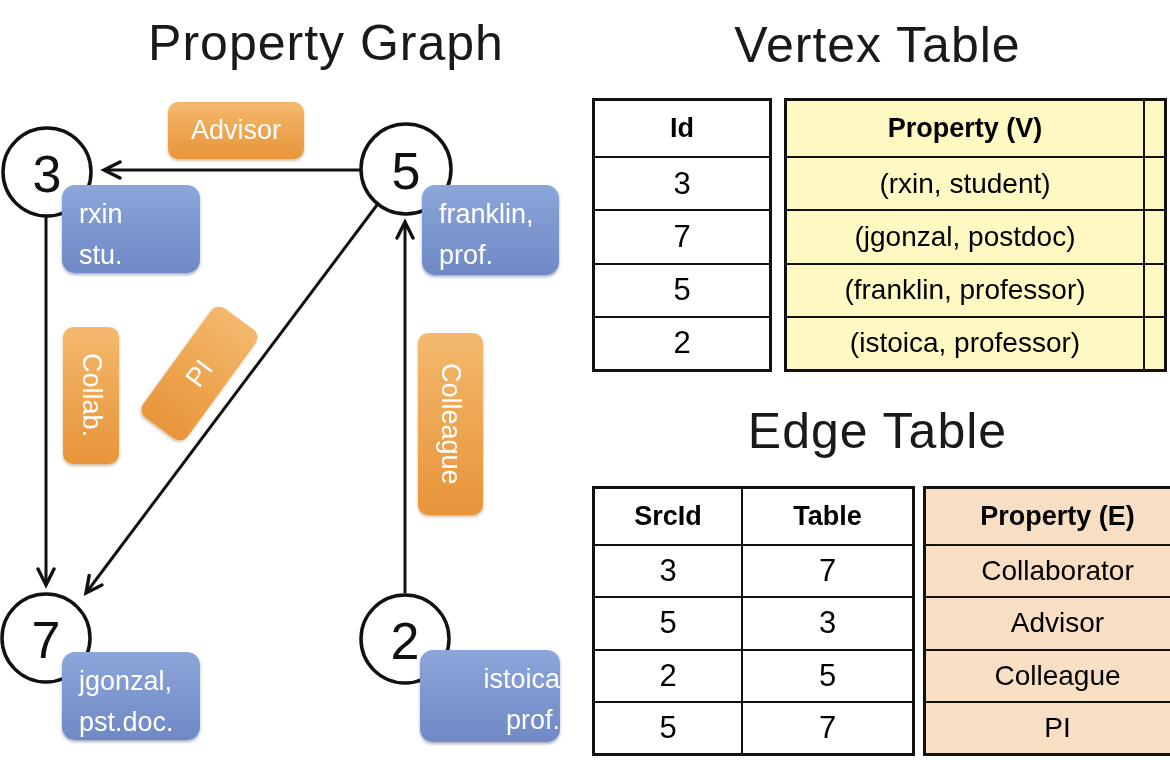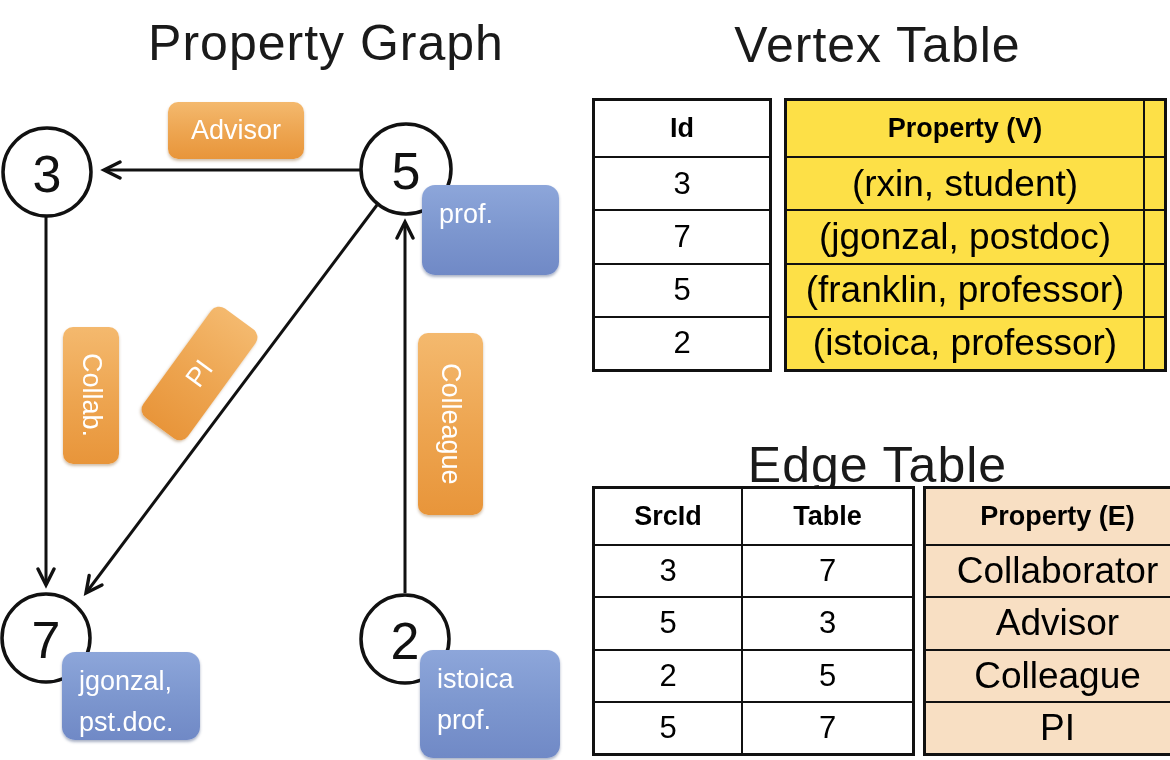--- a/index.html
+++ b/index.html
@@ -3,21 +3,21 @@
 <meta charset="utf-8">
 <style>
   html,body{margin:0;padding:0;background:#fff;}
   .canvas{
     position:relative;width:1170px;height:760px;background:#fff;overflow:hidden;
     font-family:"Liberation Sans","DejaVu Sans",sans-serif;color:#000;
   }
   .title{position:absolute;text-align:center;font-size:50px;letter-spacing:1px;color:#1a1a1a;white-space:nowrap;}
   .title-left{left:0;top:14px;width:580px;padding-left:36px;}
   .title-vertex{left:585px;top:16px;width:585px;}
-  .title-edge{left:585px;top:402px;width:585px;margin-top:34px;}
+  .title-edge{left:585px;top:402px;width:585px;}
 
   .graph-svg{position:absolute;left:0;top:0;z-index:1;}
   .node-num{font-family:"Liberation Sans","DejaVu Sans",sans-serif;font-size:52px;font-weight:300;fill:#111;}
 
   
   .elabel{
     position:absolute;z-index:2;border-radius:10px;color:#fff;
     background:linear-gradient(180deg,#F4B96E 0%,#EDA44F 55%,#E8953A 100%);
     box-shadow:0 2px 3px rgba(120,70,10,.35);
     display:flex;align-items:center;justify-content:center;
@@ -34,38 +34,38 @@
   .vlabel{
     position:absolute;z-index:3;border-radius:13px;color:#fff;
     background:linear-gradient(180deg,#8DA6DA 0%,#7D97CF 50%,#7089C6 100%);
     box-shadow:0 2px 3px rgba(40,60,110,.4);
     font-size:27px;line-height:1.5;padding:9px 0 0 17px;box-sizing:border-box;
   }
   .vlabel span{display:block;}
   .vlabel-rxin{left:62px;top:185px;width:138px;height:88px;}
   .vlabel-franklin{left:422px;top:185px;width:137px;height:90px;}
   .vlabel-jgonzal{left:62px;top:652px;width:138px;height:88px;}
-  .vlabel-istoica{left:420px;top:650px;width:140px;height:108px;}
+  .vlabel-istoica{left:420px;top:650px;width:140px;height:92px;text-align:right;}
 
   
   .tbl-block{
     position:absolute;border:3px solid #111;box-sizing:border-box;
     display:flex;flex-direction:column;background:#fff;
   }
   .tbl-row{flex:1;display:flex;align-items:stretch;border-top:2.5px solid #111;}
   .tbl-row:first-child{border-top:none;}
   .tbl-row.hdr{flex:none;height:55px;}
-  .cell{flex:1;display:flex;align-items:center;justify-content:center;font-size:37px;}
+  .cell{flex:1;display:flex;align-items:center;justify-content:center;font-size:28px;}
   .cell.num{font-size:31px;}
   .cell.bold{font-weight:bold;font-size:27px;}
   .cell.strip{flex:none;width:19px;border-left:2.5px solid #111;}
   .cell.srccol{flex:none;width:146px;border-right:2.5px solid #111;}
 
   .vt-id{left:592px;top:98px;width:180px;height:274px;}
-  .vt-prop{left:784px;top:98px;width:383px;height:274px;background:#fde047;}
+  .vt-prop{left:784px;top:98px;width:383px;height:274px;background:#fef9c3;}
   .et-ids{left:592px;top:486px;width:323px;height:270px;}
   .et-prop{left:923px;top:486px;width:290px;height:270px;background:#F8DFC3;justify-content:flex-end;}
 </style>
 </head>
 <body>
 
 <div class="canvas">
 
   <div class="title title-left">Property Graph</div>
   <div class="title title-vertex">Vertex Table</div>
@@ -99,21 +99,26 @@
   <div class="elabel elabel-collab">
     <span class="vtext">Collab.</span>
   </div>
   <div class="elabel elabel-pi">
     <span class="rtext">PI</span>
   </div>
   <div class="elabel elabel-colleague">
     <span class="vtext">Colleague</span>
   </div>
 
+  <div class="vlabel vlabel-rxin">
+    <span>rxin</span>
+    <span>stu.</span>
+  </div>
   <div class="vlabel vlabel-franklin">
+    <span>franklin,</span>
     <span>prof.</span>
   </div>
   <div class="vlabel vlabel-jgonzal">
     <span>jgonzal,</span>
     <span>pst.doc.</span>
   </div>
   <div class="vlabel vlabel-istoica">
     <span>istoica</span>
     <span>prof.</span>
   </div>

